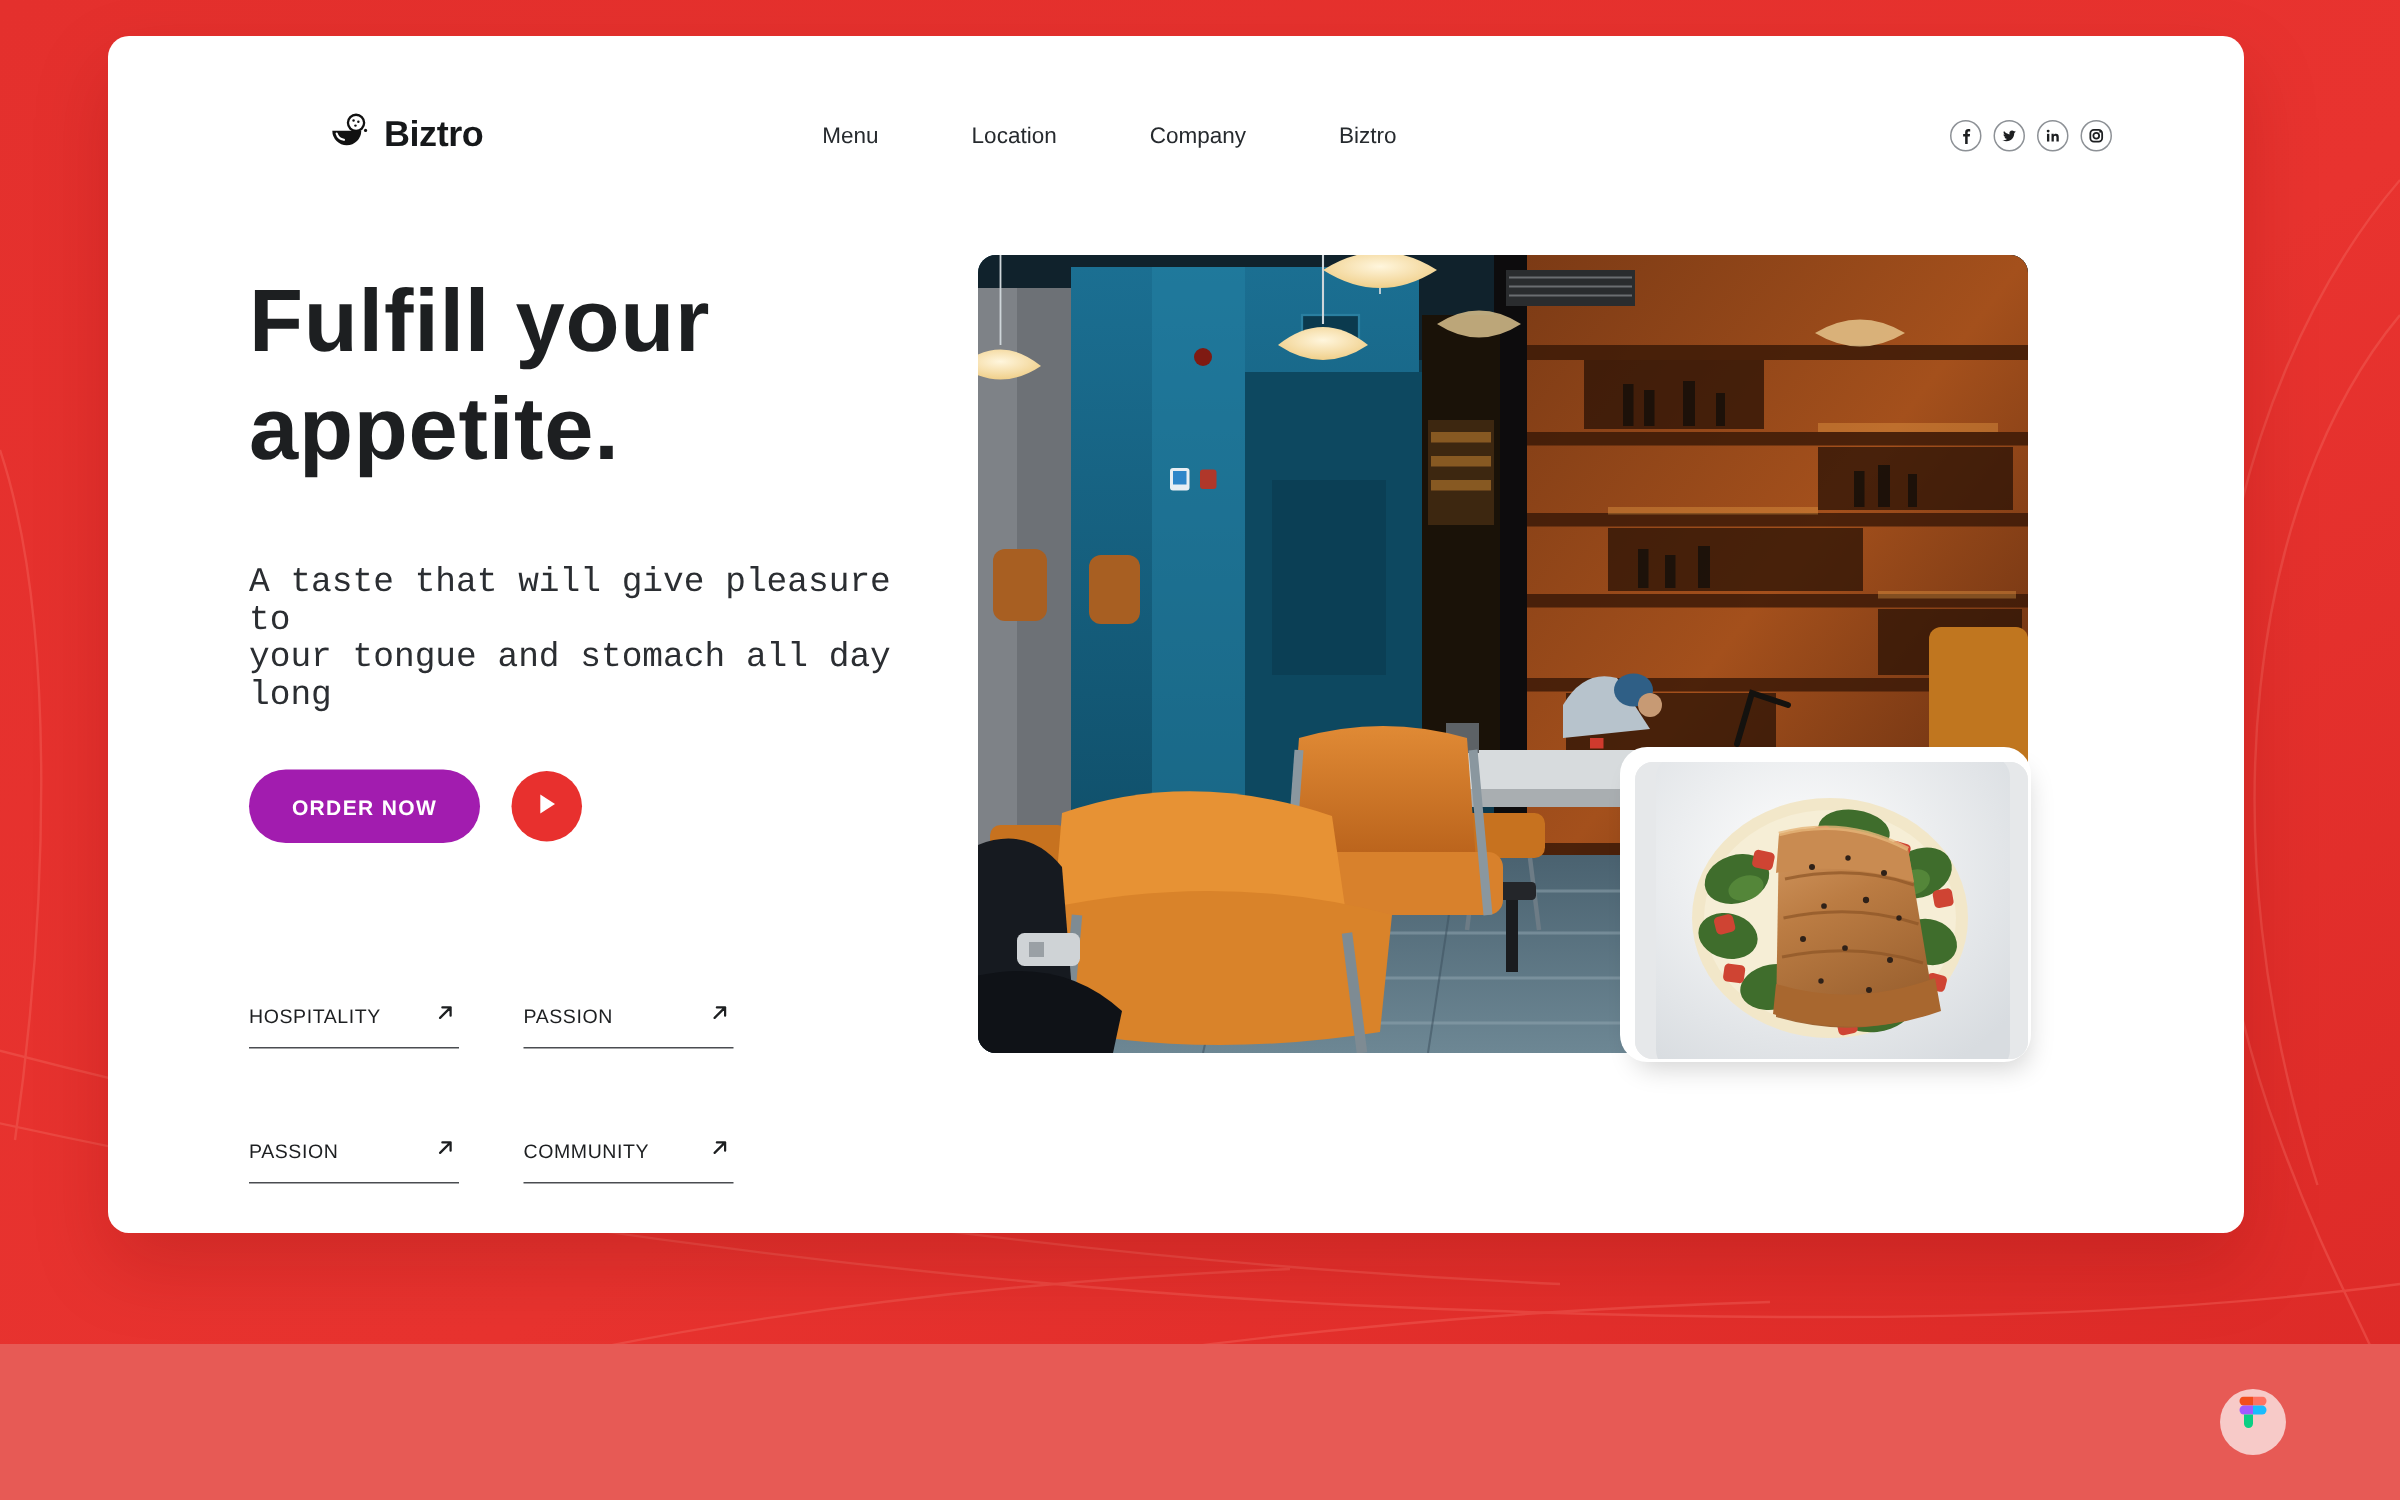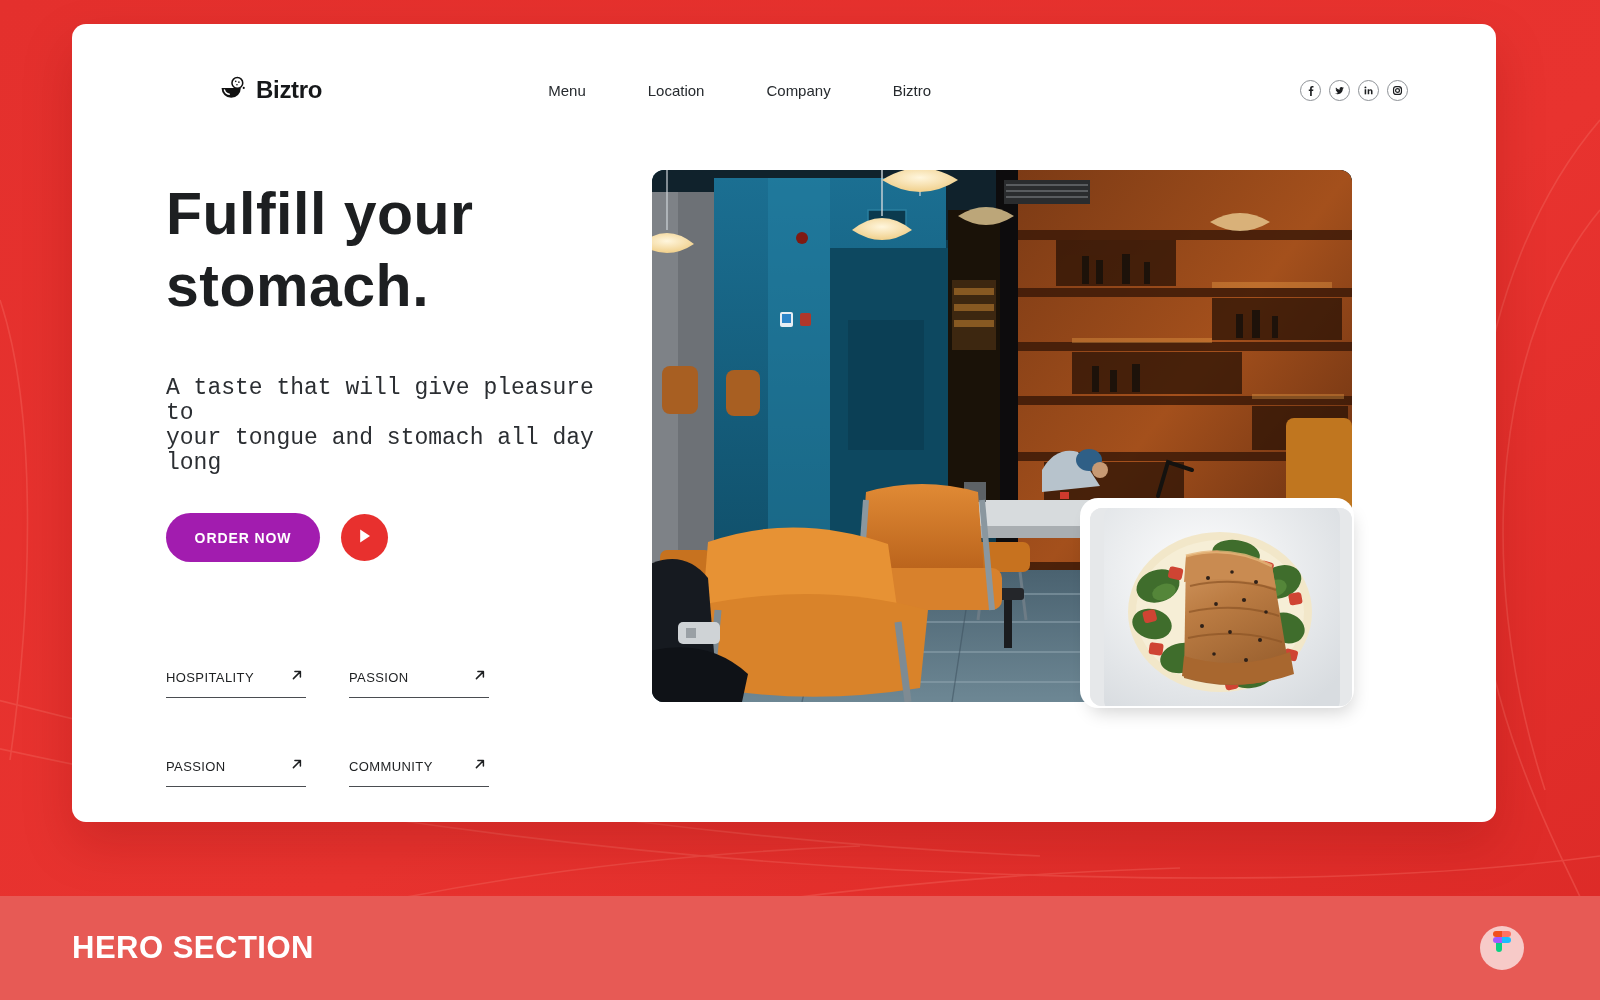--- a/index.html
+++ b/index.html
@@ -270,21 +270,21 @@
           </svg>
       </span>
     </div>
   </div>
 
   <div class="hero">
 
     <div class="hero-left">
       <h1 class="headline">
         <span>Fulfill your</span><br>
-        <span>stomach.</span>
+        <span>appetite.</span>
       </h1>
 
       <p class="subtext">
         <span>A taste that will give pleasure to</span><br>
         <span>your tongue and stomach all day long</span>
       </p>
 
       <div class="cta-row">
         <button class="order-btn">ORDER NOW</button>
         <button class="play-btn">
@@ -595,21 +595,20 @@
               <circle cx="156" cy="152" r="2"></circle>
           </g>
           <path d="M96 48 q44 -12 86 10" stroke="#e6b579" stroke-width="3" fill="none" opacity="0.8"></path>
         </svg>
       </div>
     </div>
   </div>
 </div>
 
 <div class="bottom-banner">
-  <span class="banner-title">HERO SECTION</span>
   <span class="figma-badge">
     <svg width="24" height="35" viewBox="0 0 24 35">
       <path d="M6 0h6v6H6a3 3 0 0 1 0-6z" fill="#f24e1e"></path>
       <path d="M12 0h6a3 3 0 0 1 0 6h-6z" fill="#ff7262"></path>
       <path d="M12 6h6a3 3 0 0 1 0 6h-6z" fill="#1abcfe"></path>
       <path d="M6 6h6v6H6a3 3 0 0 1 0-6z" fill="#a259ff"></path>
       <path d="M6 12h6v6a3 3 0 1 1-6 0z" fill="#0acf83"></path>
     </svg>
   </span>
 </div>

